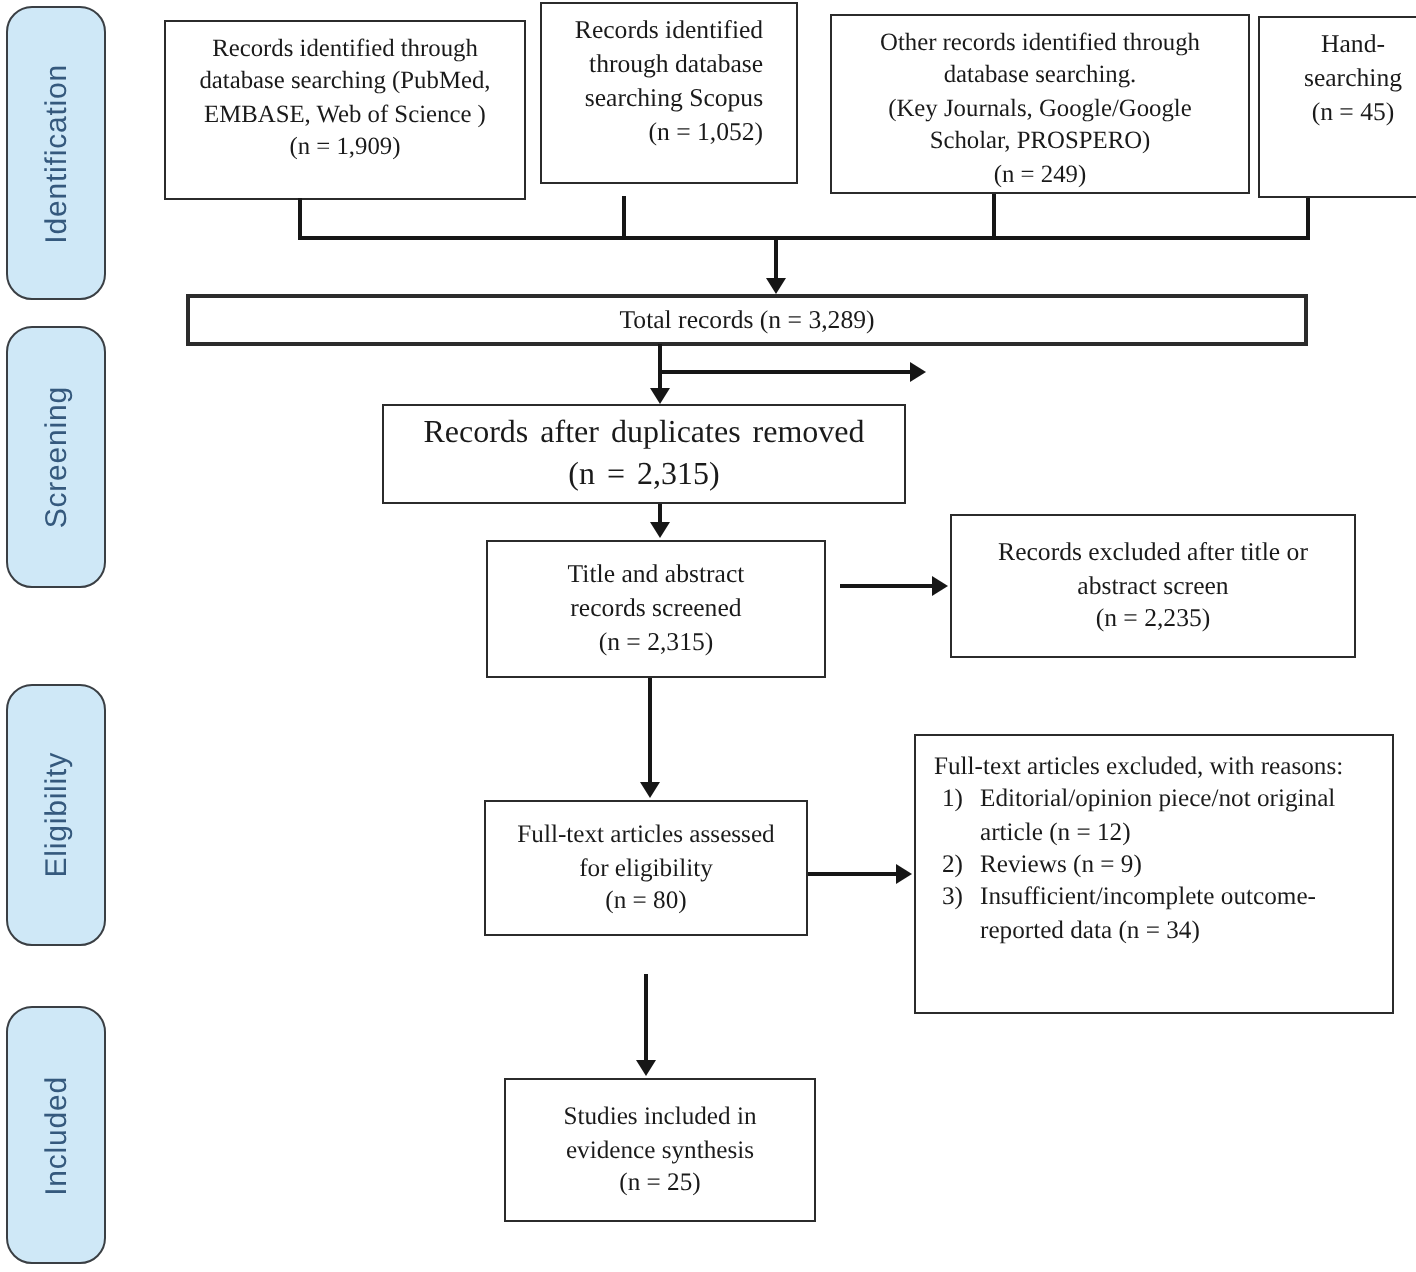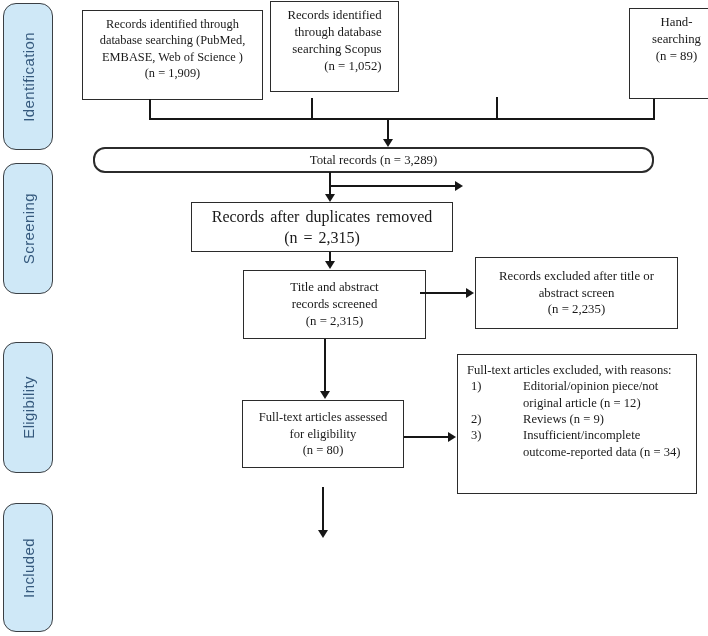--- a/index.html
+++ b/index.html
@@ -35,32 +35,32 @@
     position:absolute;
     background:#ffffff;
     border:1.6px solid #2b2b2b;
     box-sizing:border-box;
     display:flex;align-items:center;justify-content:center;
     text-align:center;
     font-size:12.8px;
     line-height:1.32;
   }
   .fbox.top{align-items:flex-start;padding-top:5px;margin-left:22px;}
-  .fbox.thick{border-width:2px;border-radius:12px;}
+  .fbox.thick{border-width:2px;}
   .box-text{white-space:pre-line;}
   .small-text{font-size:16px;word-spacing:2px;}
   
   .fbox.left-align{
     display:block;text-align:left;
     padding:7px 6px 6px 9px;
     font-size:12.6px;line-height:1.3;
   }
   .reason{display:flex;margin-left:4px;}
   .rnum{flex:0 0 19px;}
-  .rtext{flex:1;margin-left:33px;}
+  .rtext{flex:1;}
   
   .vline{position:absolute;width:2px;background:#161616;}
   .hline{position:absolute;height:2px;background:#161616;}
   .ah-down{
     position:absolute;width:0;height:0;
     border-left:5px solid transparent;
     border-right:5px solid transparent;
     border-top:8px solid #161616;
   }
   .ah-right{
@@ -93,70 +93,82 @@
 database searching (PubMed,
 EMBASE, Web of Science )
 (n = 1,909)</div>
   </div>
   <div class="fbox top" style="left:248px;top:1px;width:129px;height:91px;text-align:right;">
     <div class="box-text">Records identified
 through database
 searching Scopus
 (n = 1,052)</div>
   </div>
+  <div class="fbox top" style="left:393px;top:7px;width:210px;height:90px;font-size:12.4px;">
+    <div class="box-text">Other records identified through
+database searching.
+(Key Journals, Google/Google
+Scholar, PROSPERO)
+(n = 249)</div>
+  </div>
   <div class="fbox top" style="left:607px;top:8px;width:95px;height:91px;">
     <div class="box-text">Hand-
 searching
-(n = 89)</div>
+(n = 45)</div>
   </div>
 
   <div class="fbox thick" style="left:93px;top:147px;width:561px;height:26px;">
     <div class="box-text">Total records (n = 3,289)</div>
   </div>
 
 
   <div class="fbox" style="left:191px;top:202px;width:262px;height:50px;">
     <div class="box-text small-text">Records after duplicates  removed
 (n = 2,315)</div>
   </div>
 
-  <div class="fbox" style="left:243px;top:270px;width:183px;height:69px;">
+  <div class="fbox" style="left:243px;top:270px;width:170px;height:69px;">
     <div class="box-text">Title and abstract
 records screened
 (n = 2,315)</div>
   </div>
 
   <div class="fbox" style="left:475px;top:257px;width:203px;height:72px;">
     <div class="box-text">Records excluded after title or
 abstract screen
 (n = 2,235)</div>
   </div>
 
   <div class="fbox" style="left:242px;top:400px;width:162px;height:68px;font-size:12.6px;">
     <div class="box-text">Full-text articles assessed
 for eligibility
 (n = 80)</div>
   </div>
 
-  <div class="fbox left-align" style="left:457px;top:354px;width:240px;height:140px;">
+  <div class="fbox left-align" style="left:457px;top:367px;width:240px;height:140px;">
     <div>Full-text articles excluded, with reasons:</div>
     <div class="reason">
       <span class="rnum">1)</span>
       <span class="rtext">Editorial/opinion piece/not original article (n = 12)</span>
     </div>
     <div class="reason">
       <span class="rnum">2)</span>
       <span class="rtext">Reviews (n = 9)</span>
     </div>
     <div class="reason">
       <span class="rnum">3)</span>
       <span class="rtext">Insufficient/incomplete outcome-reported data (n = 34)</span>
     </div>
   </div>
 
+  <div class="fbox" style="left:252px;top:539px;width:156px;height:72px;font-size:12.6px;">
+    <div class="box-text">Studies included in
+evidence synthesis
+(n = 25)</div>
+  </div>
 
   <div class="vline" style="left:149px;top:99px;height:20px;"></div>
   <div class="vline" style="left:311px;top:98px;height:21px;"></div>
   <div class="vline" style="left:496px;top:97px;height:22px;"></div>
   <div class="vline" style="left:653px;top:99px;height:20px;"></div>
   <div class="hline" style="left:149px;top:118px;width:506px;"></div>
   <div class="vline" style="left:387px;top:119px;height:21px;"></div>
   <div class="ah-down" style="left:383px;top:139px;"></div>
 
   <div class="vline" style="left:329px;top:172px;height:23px;"></div>

